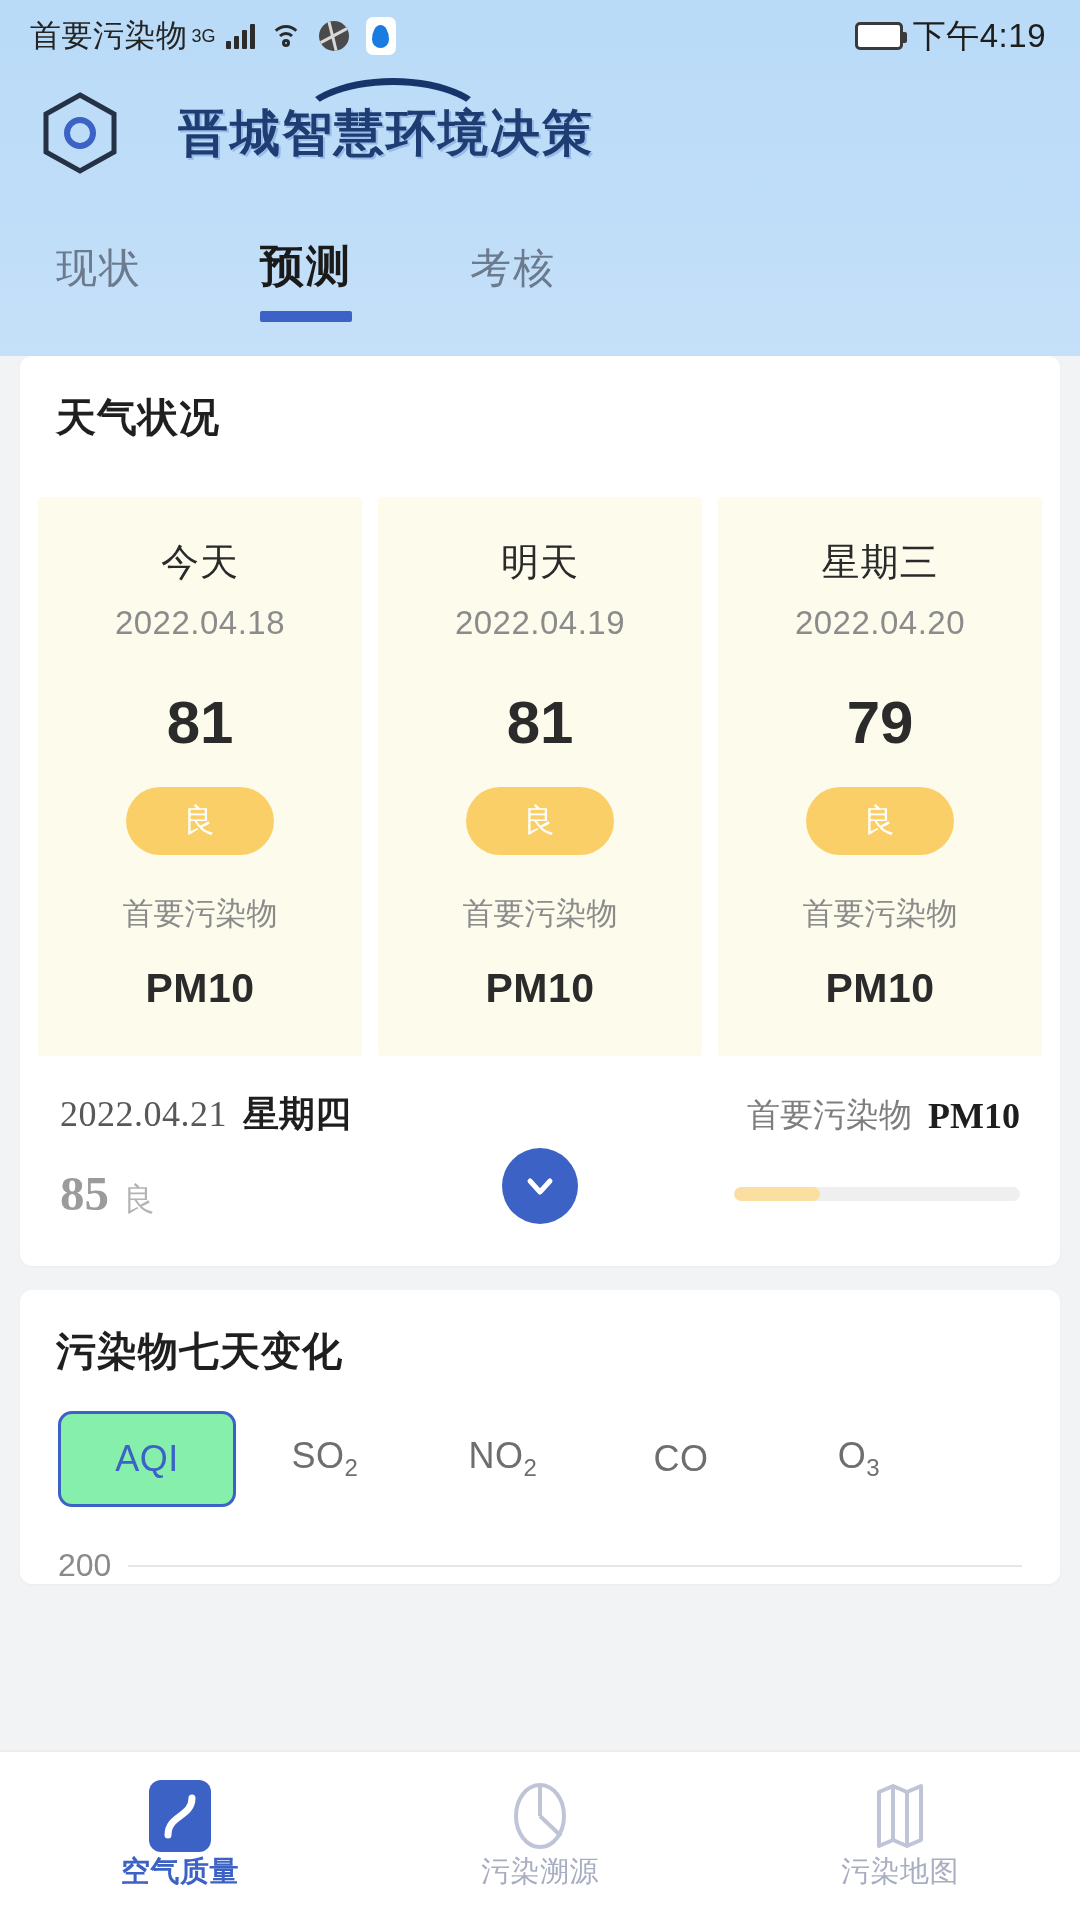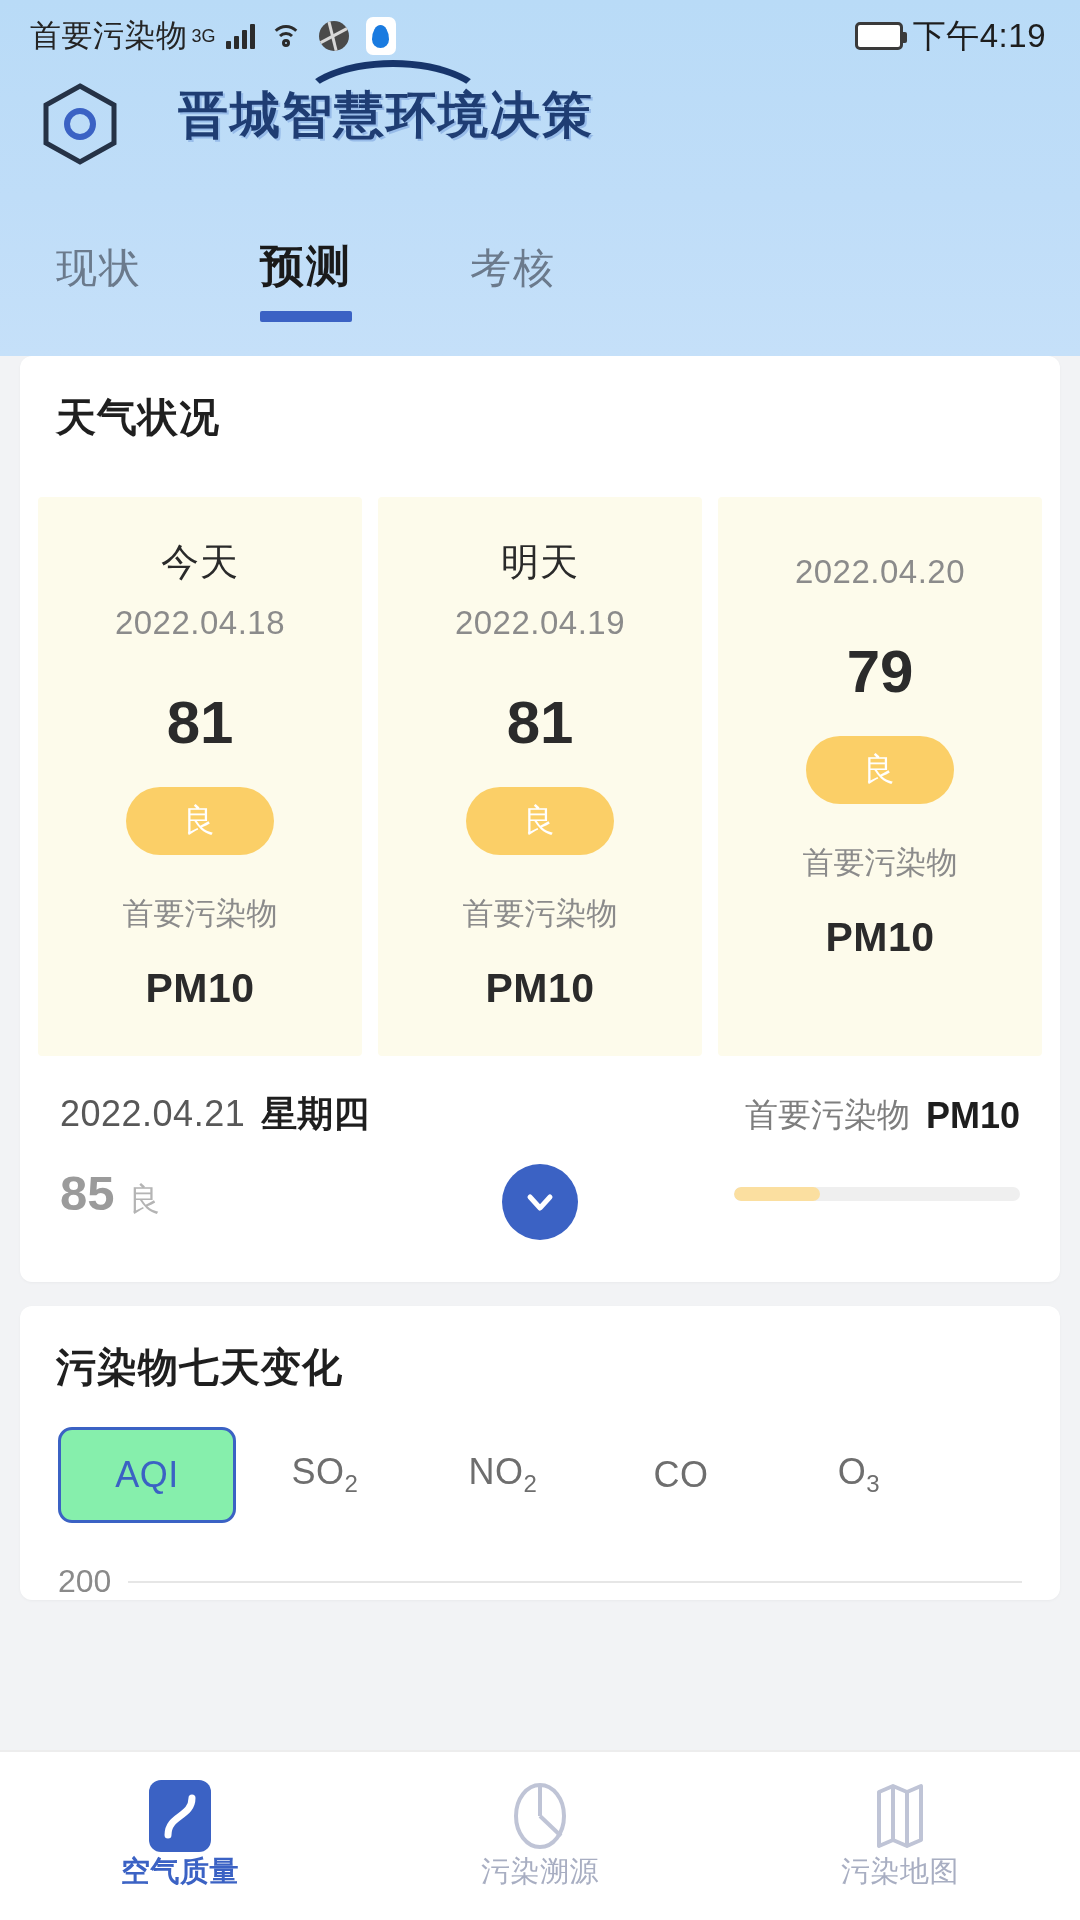--- a/index.html
+++ b/index.html
@@ -72,21 +72,21 @@
     position: relative; background: #fff; padding: 2px;
   }
   .battery .fill { background: #5a5a5a; height: 100%; width: 100%; border-radius: 1px;}
   .battery::after {
     content:""; position:absolute; right:-7px; top:7px; width:5px; height:11px;
     background:#3a3a3a; border-radius: 0 2px 2px 0;
   }
   .clock { font-size: 33px; color: #1d1d1d; letter-spacing: .5px; }
 
   
-  .title-row { display: flex; padding: 10px 0 0 38px; height: 112px;}
+  .title-row { display: flex; align-items: center; padding: 10px 0 0 38px; height: 112px;}
   .hex-logo { width: 84px; height: 84px; position: relative; flex: none; }
   .hex-logo svg { display:block; }
   .app-title {
     margin-left: 56px; position: relative;
     font-size: 50px; font-weight: 700; letter-spacing: 2px;
     color: #1F3D73;
     font-family: "Liberation Sans", "DejaVu Sans", sans-serif;
     text-shadow: 2px 2px 0 rgba(120,160,220,.55);
   }
   .title-arc {
@@ -131,21 +131,21 @@
   .fc-aqi { font-size: 60px; font-weight: 700; color: #2B2B2B; margin-top: 46px; }
   .fc-badge {
     display: inline-block; margin-top: 30px;
     background: #FBCF67; color: #fff; font-size: 32px;
     padding: 12px 0; width: 148px; border-radius: 40px; letter-spacing: 2px;
   }
   .fc-pol-label { font-size: 31px; color: #8B8B8B; margin-top: 38px; }
   .fc-pol { font-size: 41px; font-weight: 700; color: #2B2B2B; margin-top: 30px; letter-spacing: .5px;}
 
   
-  .day4 { padding: 34px 40px 60px; position: relative; }
+  .day4 { padding: 34px 40px 44px; position: relative; font-family: Liberation Serif, serif; }
   .day4-top { display:flex; align-items: baseline; justify-content: space-between; }
   .day4-date { font-size: 36px; color: #585858; letter-spacing: .5px;}
   .day4-week { font-size: 36px; color: #1E1E1E; font-weight: 700; margin-left: 16px;}
   .day4-pol-label { font-size: 33px; color: #7E7E7E; }
   .day4-pol { font-size: 36px; color: #1E1E1E; font-weight: 700; margin-left: 16px;}
   .day4-bot { display:flex; align-items:center; justify-content: space-between; margin-top: 26px;}
   .day4-aqi { font-size: 49px; font-weight:700; color:#9B9B9B; }
   .day4-grade { font-size: 32px; color: #B4B4B4; margin-left: 14px; }
   .chev-btn {
     width: 76px; height: 76px; border-radius: 50%; background:#3B62C4;
@@ -265,20 +265,21 @@
       <div class="fc-col">
         <div class="fc-day">明天</div>
         <div class="fc-date">2022.04.19</div>
         <div class="fc-aqi">81</div>
         <div class="fc-badge">良</div>
         <div class="fc-pol-label">首要污染物</div>
         <div class="fc-pol">PM10</div>
       </div>
 
       <div class="fc-col">
+        <div class="fc-day">星期三</div>
         <div class="fc-date">2022.04.20</div>
         <div class="fc-aqi">79</div>
         <div class="fc-badge">良</div>
         <div class="fc-pol-label">首要污染物</div>
         <div class="fc-pol">PM10</div>
       </div>
     </div>
 
     <div class="day4">
       <div class="day4-top">

